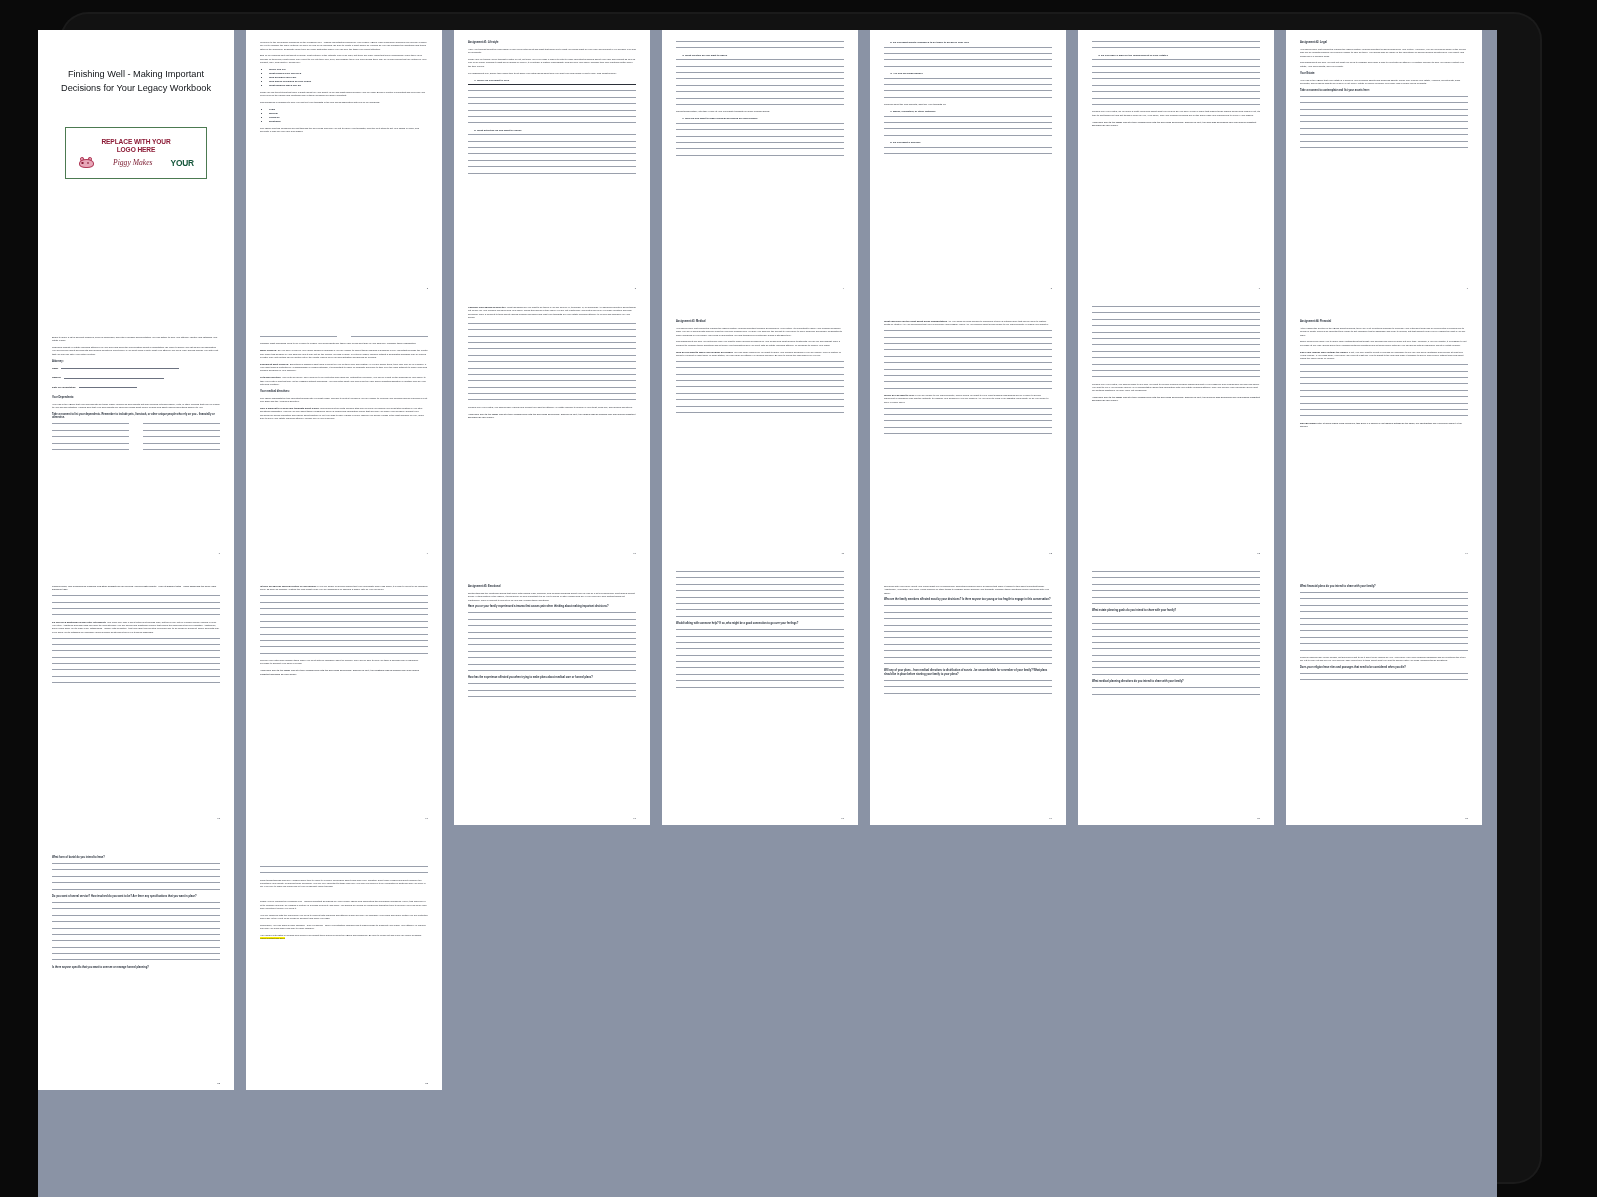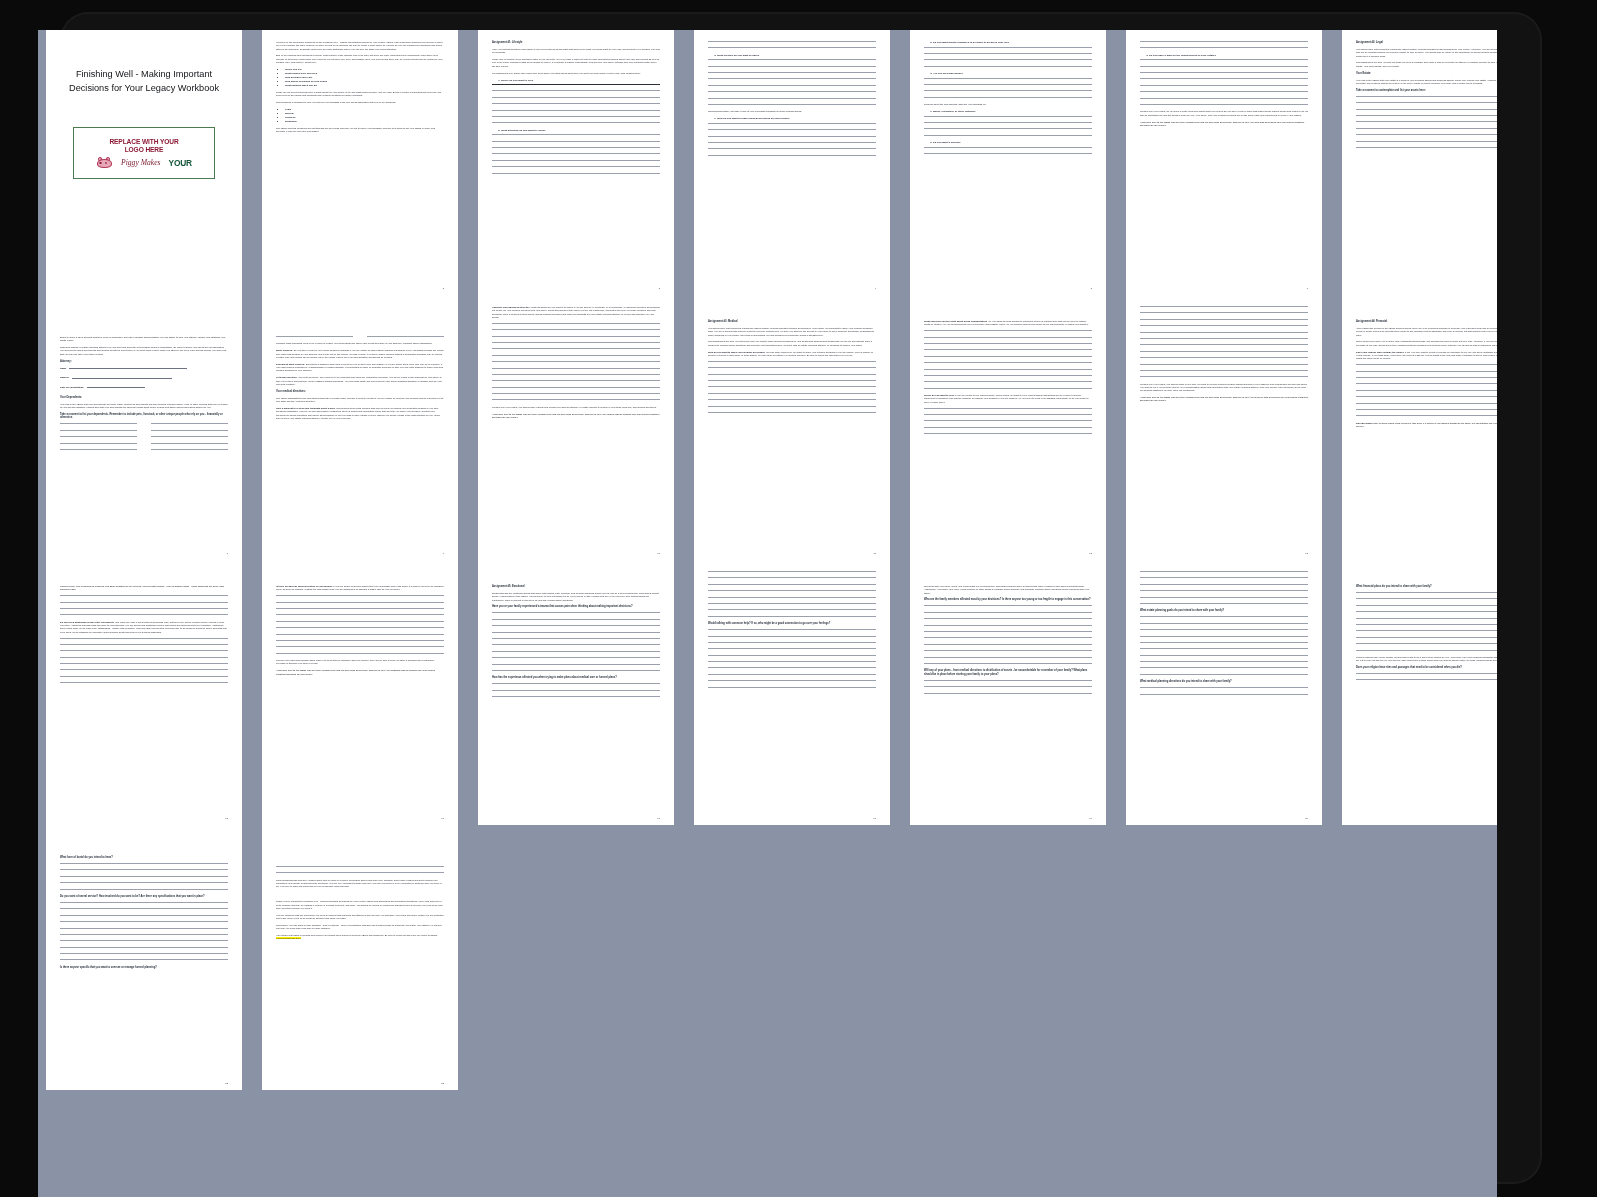--- a/index.html
+++ b/index.html
@@ -38,21 +38,21 @@
     width: 1459px;
     display: flex;
     flex-wrap: wrap;
     gap: 0;
   }
   .page {
     position: relative;
     width: 196px;
     height: 265px;
     background: #ffffff;
-    margin: 0 12px 0 8px;
+    margin: 0 12px 0 0;
     flex: 0 0 auto;
     padding: 11px 14px 10px 14px;
     overflow: hidden;
   }
   .row {
     display: flex;
     width: 1459px;
     height: 265px;
   }
   .row + .row { margin-top: 0; }
@@ -155,21 +155,21 @@
     line-height: 7.6px;
     color: #8c1a35;
     font-weight: bold;
     text-align: center;
     letter-spacing: -0.1px;
   }
   .logo-brand {
     margin-top: 4px;
     display: flex;
     align-items: center;
-    gap: 8px;
+    gap: 18px;
   }
   .piggy {
     width: 17px; height: 11px;
     position: relative;
   }
   .piggy .body {
     position: absolute; left: 1px; top: 2px;
     width: 15px; height: 8.5px;
     background: #e8a7b8;
     border: 1px solid #b03a58;

